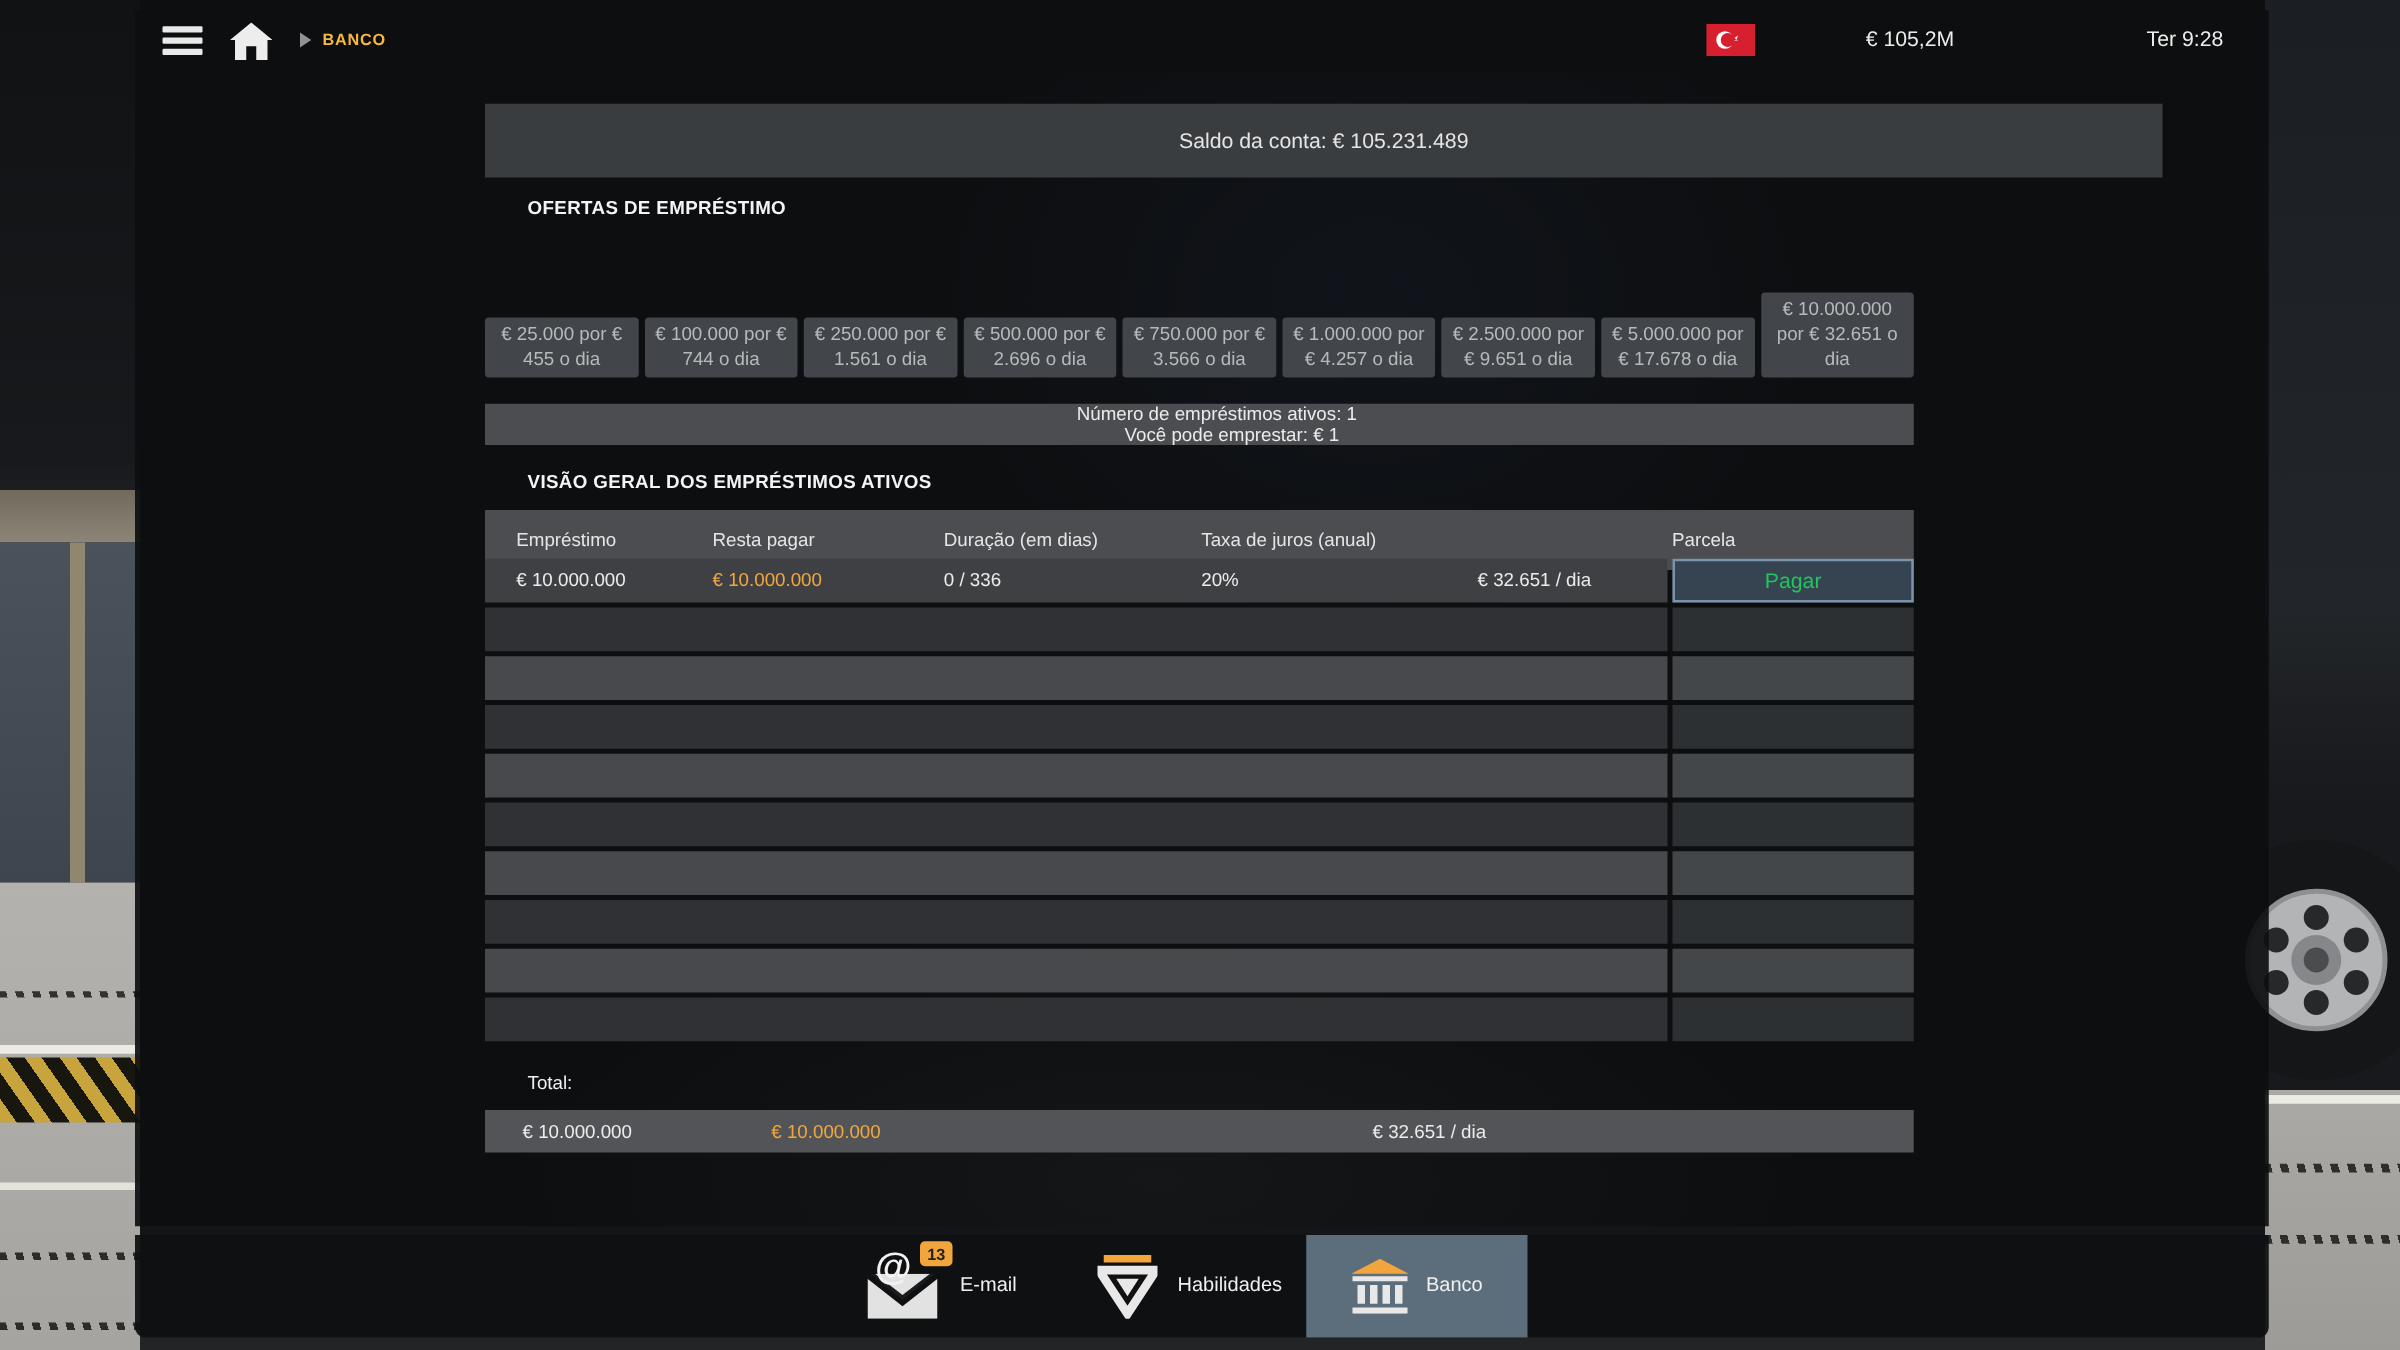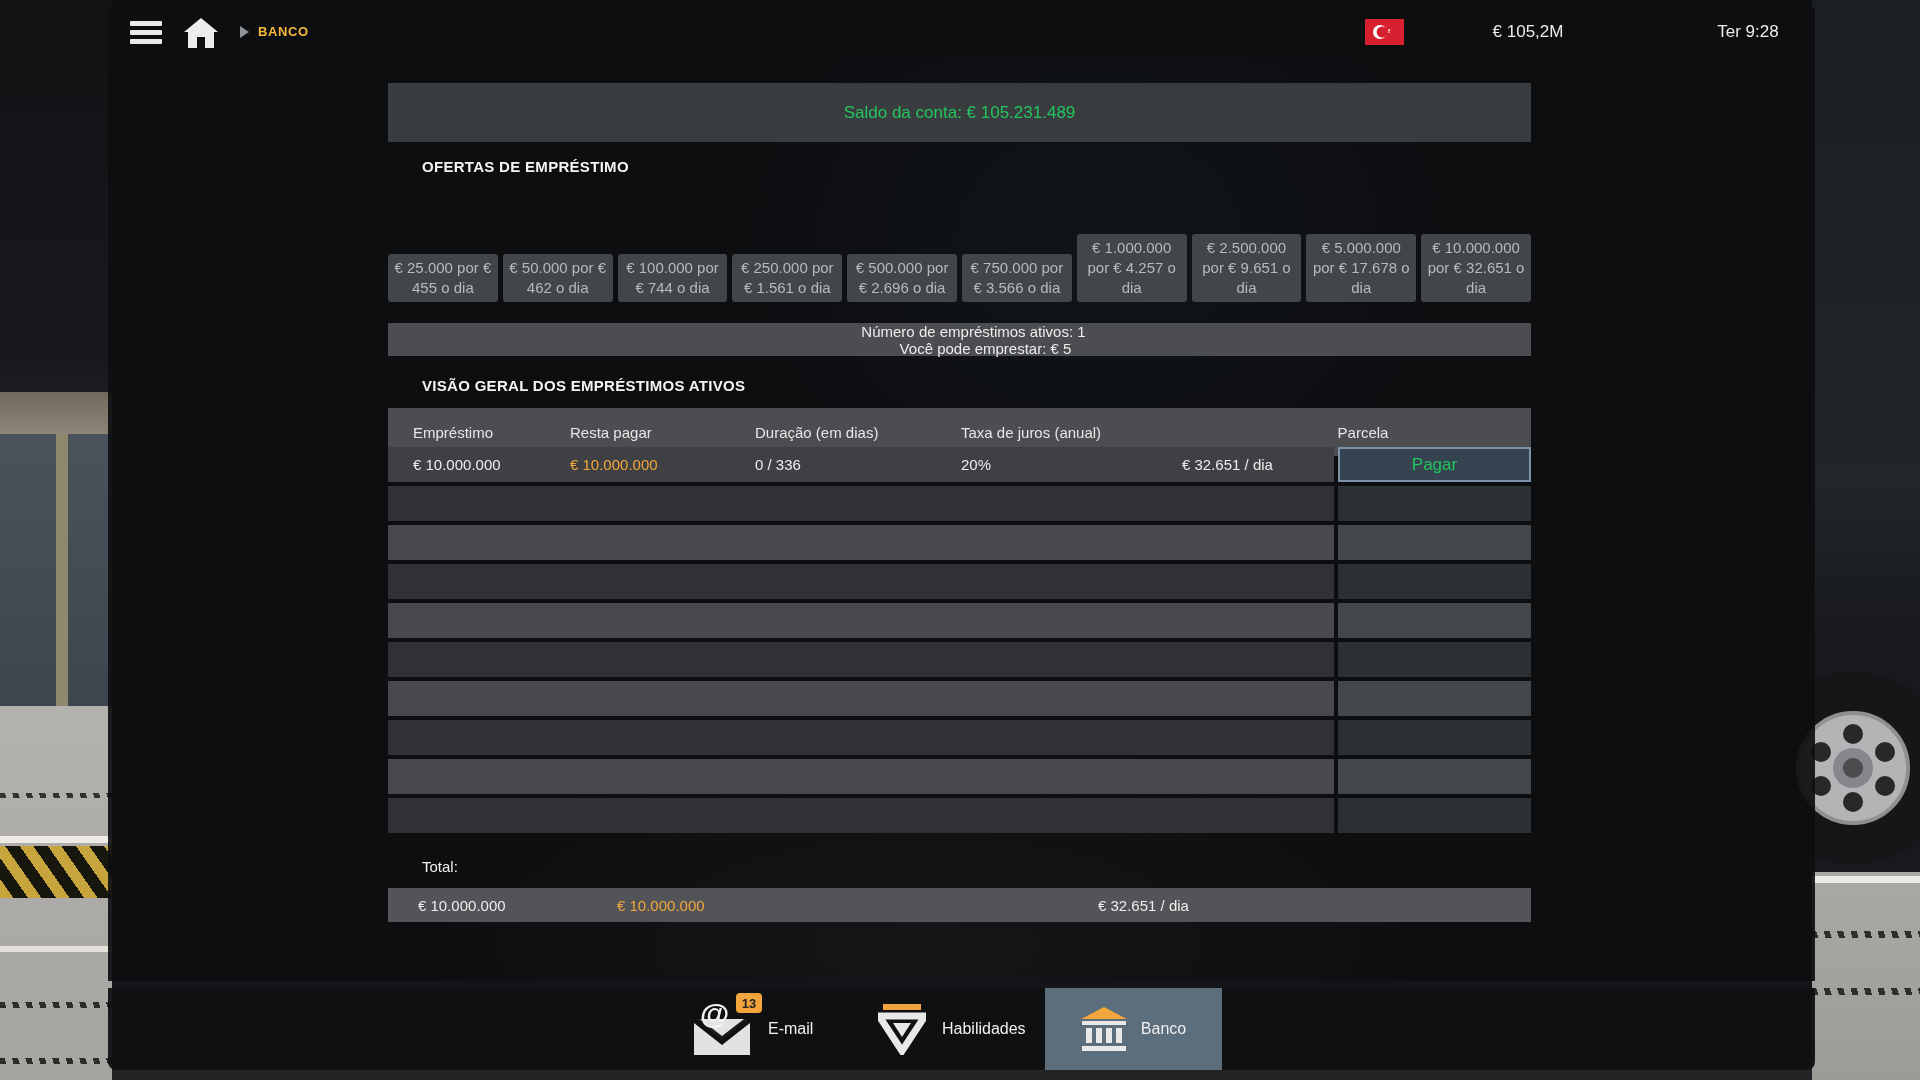--- a/index.html
+++ b/index.html
@@ -44,22 +44,22 @@
   .burger{left:22px;top:13px;width:32px;height:23px;cursor:pointer;}
   .burger span{display:block;height:5px;background:#e9e9e9;border-radius:1px;margin-bottom:4px;}
   .home-btn{left:76px;top:10px;width:34px;height:30px;cursor:pointer;}
   .crumb-arrow{left:132px;top:18px;width:0;height:0;border-left:9px solid #8f9496;border-top:6px solid transparent;border-bottom:6px solid transparent;}
   .crumb-label{left:150px;top:16px;font-size:13px;font-weight:bold;letter-spacing:.6px;color:#f6b83e;}
   .flag{left:1257px;top:11px;width:39px;height:26px;}
   .money{left:1330px;top:14px;width:180px;text-align:center;font-size:17px;color:#ececec;}
   .clock{left:1560px;top:14px;width:160px;text-align:center;font-size:17px;color:#ececec;}
 
   
-  .banner{left:280px;top:26px;width:1143px;height:59px;background:#3a3d40;
-          display:flex;align-items:center;justify-content:center;font-size:17px;color:#22c55e;}
+  .banner{left:280px;top:26px;width:1342px;height:59px;background:#3a3d40;
+          display:flex;align-items:center;justify-content:center;font-size:17px;color:#e5e5e5;}
   .sec-title{font-size:15px;font-weight:bold;color:#f4f4f4;letter-spacing:.3px;}
   .offers-title{left:314px;top:101px;}
   .cards{left:280px;top:131px;width:1143px;height:114px;display:flex;gap:5px;align-items:flex-end;}
   .card{flex:1 1 0;background:rgba(71,74,78,0.92);border-radius:3px;display:flex;align-items:center;justify-content:center;
         text-align:center;font-size:15px;line-height:1.34;color:#b6babd;padding:4px 5px;cursor:pointer;}
   .infobar{left:280px;top:266px;width:1143px;height:33px;background:#4b4d50;display:flex;align-items:center;font-size:15px;color:#ececec;flex-direction:column;}
   .infobar .i1{margin-left:28px;}
   .infobar .i2{margin-left:52px;}
   .table-title{left:314px;top:320px;}
   .thead{left:280px;top:351px;width:1143px;height:48px;background:#4b4d50;}
@@ -161,23 +161,20 @@
       <span>Saldo da conta: € 105.231.489</span>
     </div>
 
     <div class="abs sec-title offers-title">OFERTAS DE EMPRÉSTIMO</div>
 
     <div class="abs cards">
       <div class="card">
           <span>€ 25.000 por € 455 o dia</span>
         </div>
       <div class="card">
-          <span>€ 50.000 por € 462 o dia</span>
-        </div>
-      <div class="card">
           <span>€ 100.000 por € 744 o dia</span>
         </div>
       <div class="card">
           <span>€ 250.000 por € 1.561 o dia</span>
         </div>
       <div class="card">
           <span>€ 500.000 por € 2.696 o dia</span>
         </div>
       <div class="card">
           <span>€ 750.000 por € 3.566 o dia</span>
@@ -191,21 +188,21 @@
       <div class="card">
           <span>€ 5.000.000 por € 17.678 o dia</span>
         </div>
       <div class="card">
           <span>€ 10.000.000 por € 32.651 o dia</span>
         </div>
     </div>
 
     <div class="abs infobar">
       <span class="i1">Número de empréstimos ativos: 1</span>
-      <span class="i2">Você pode emprestar: € 5</span>
+      <span class="i2">Você pode emprestar: € 1</span>
     </div>
 
     <div class="abs sec-title table-title">VISÃO GERAL DOS EMPRÉSTIMOS ATIVOS</div>
 
     <div class="abs thead">
       <div class="cols">
         <span class="c1">Empréstimo</span>
         <span class="c2">Resta pagar</span>
         <span class="c3">Duração (em dias)</span>
         <span class="c4">Taxa de juros (anual)</span>

